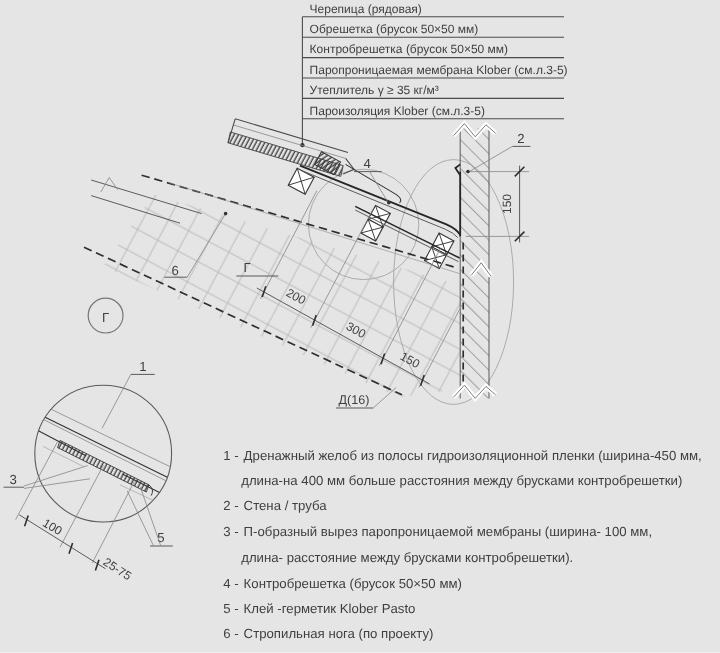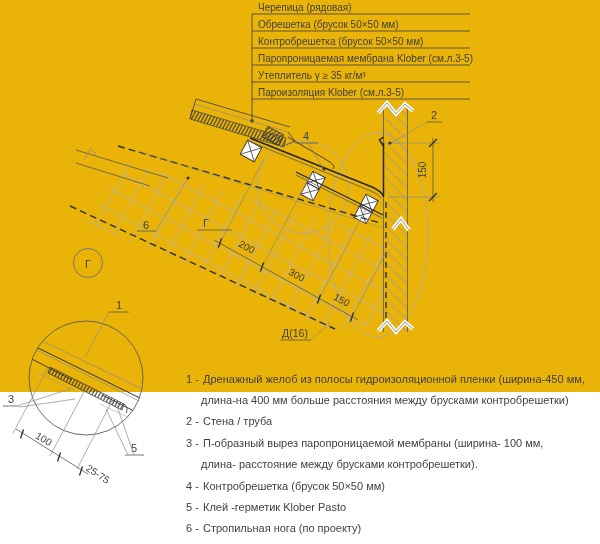--- a/index.html
+++ b/index.html
@@ -1,17 +1,17 @@
 <!DOCTYPE html>
 <html><head>
 <meta charset="utf-8">
 <style>
   html,body{margin:0;padding:0;background:#ffffff;}
   body{width:600px;height:544px;overflow:hidden;font-family:"Liberation Sans",sans-serif;}
-  #stage{position:relative;width:600px;height:392px;background:#eab308;}
+  #stage{position:relative;width:600px;height:544px;background:#e5e5e5;}
   svg{position:absolute;left:0;top:0;}
   text{fill:#3f3f3f;font-family:"Liberation Sans",sans-serif;}
   .row-txt{font-size:10px;}
   .leg-txt{font-size:11px;}
   .lbl{font-size:11px;}
   .dim{font-size:10px;}
   .thin{stroke:#8a8a8a;stroke-width:0.7;fill:none;}
   .med{stroke:#4a4a4a;stroke-width:0.9;fill:none;}
   .dark{stroke:#262626;stroke-width:1.5;fill:none;}
   .semi{stroke:#555555;stroke-width:0.8;fill:none;}

